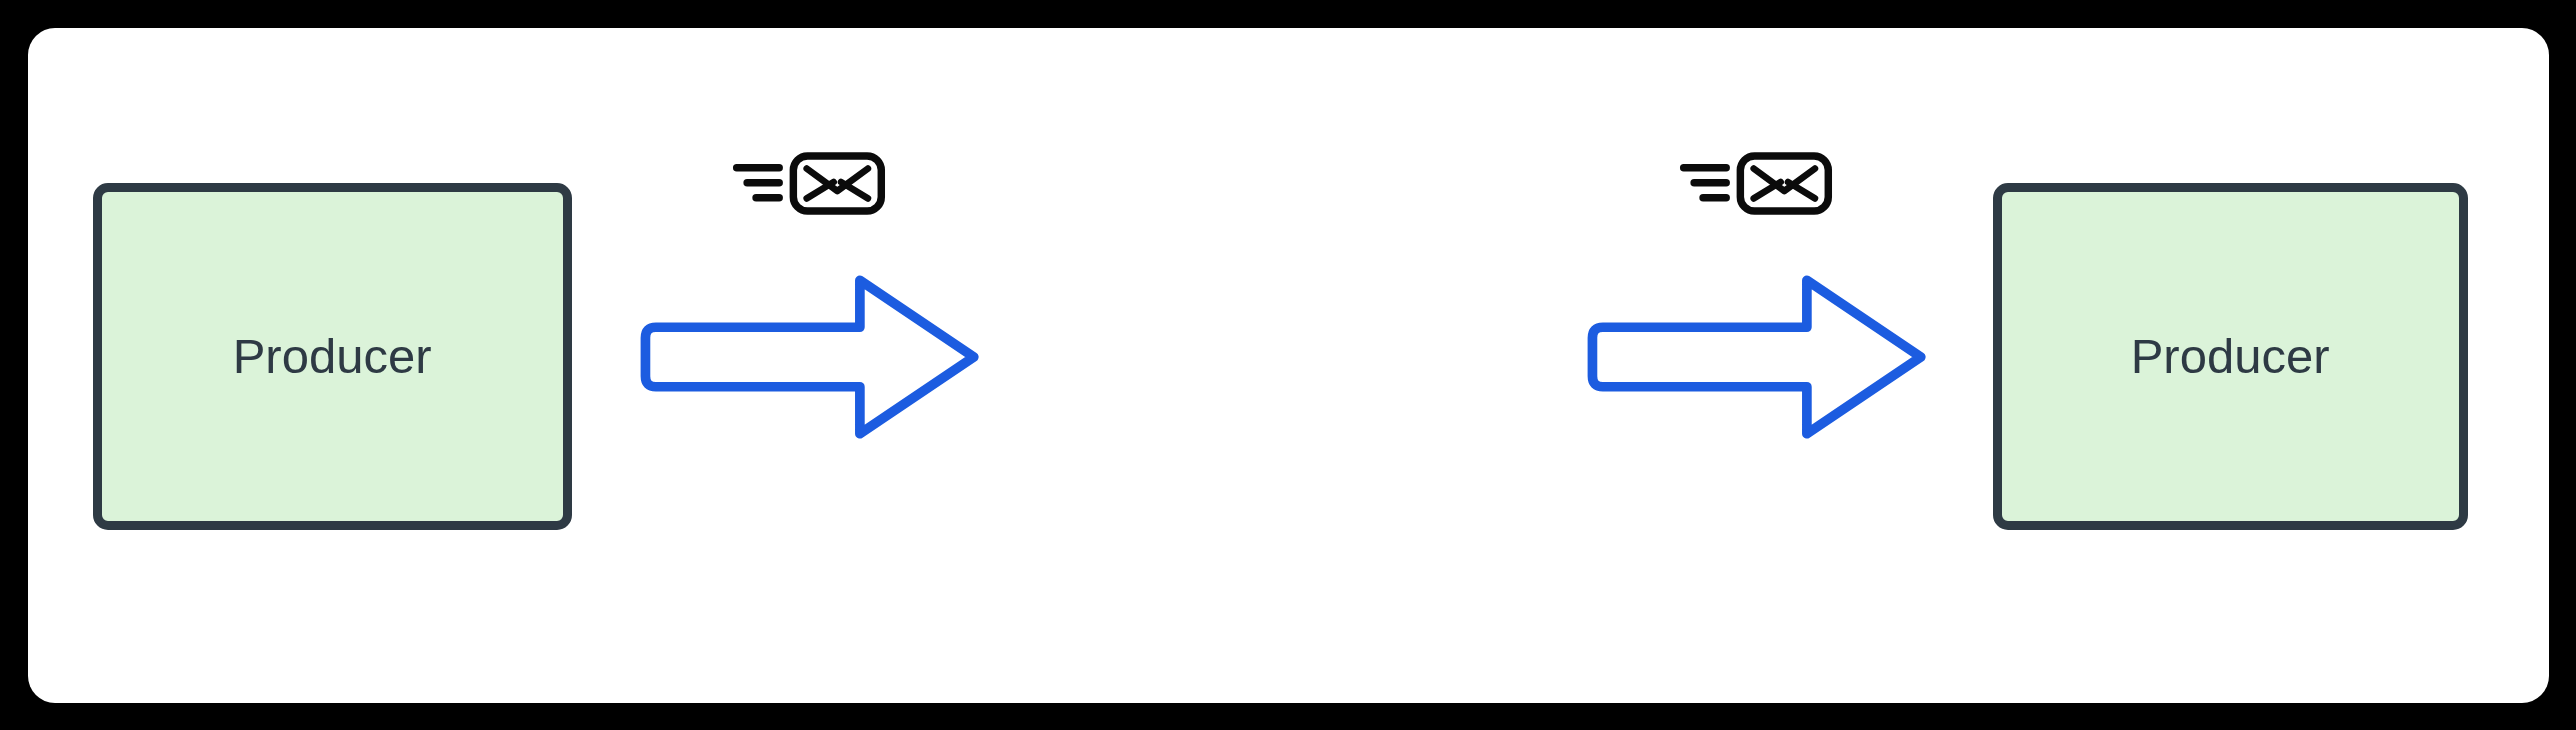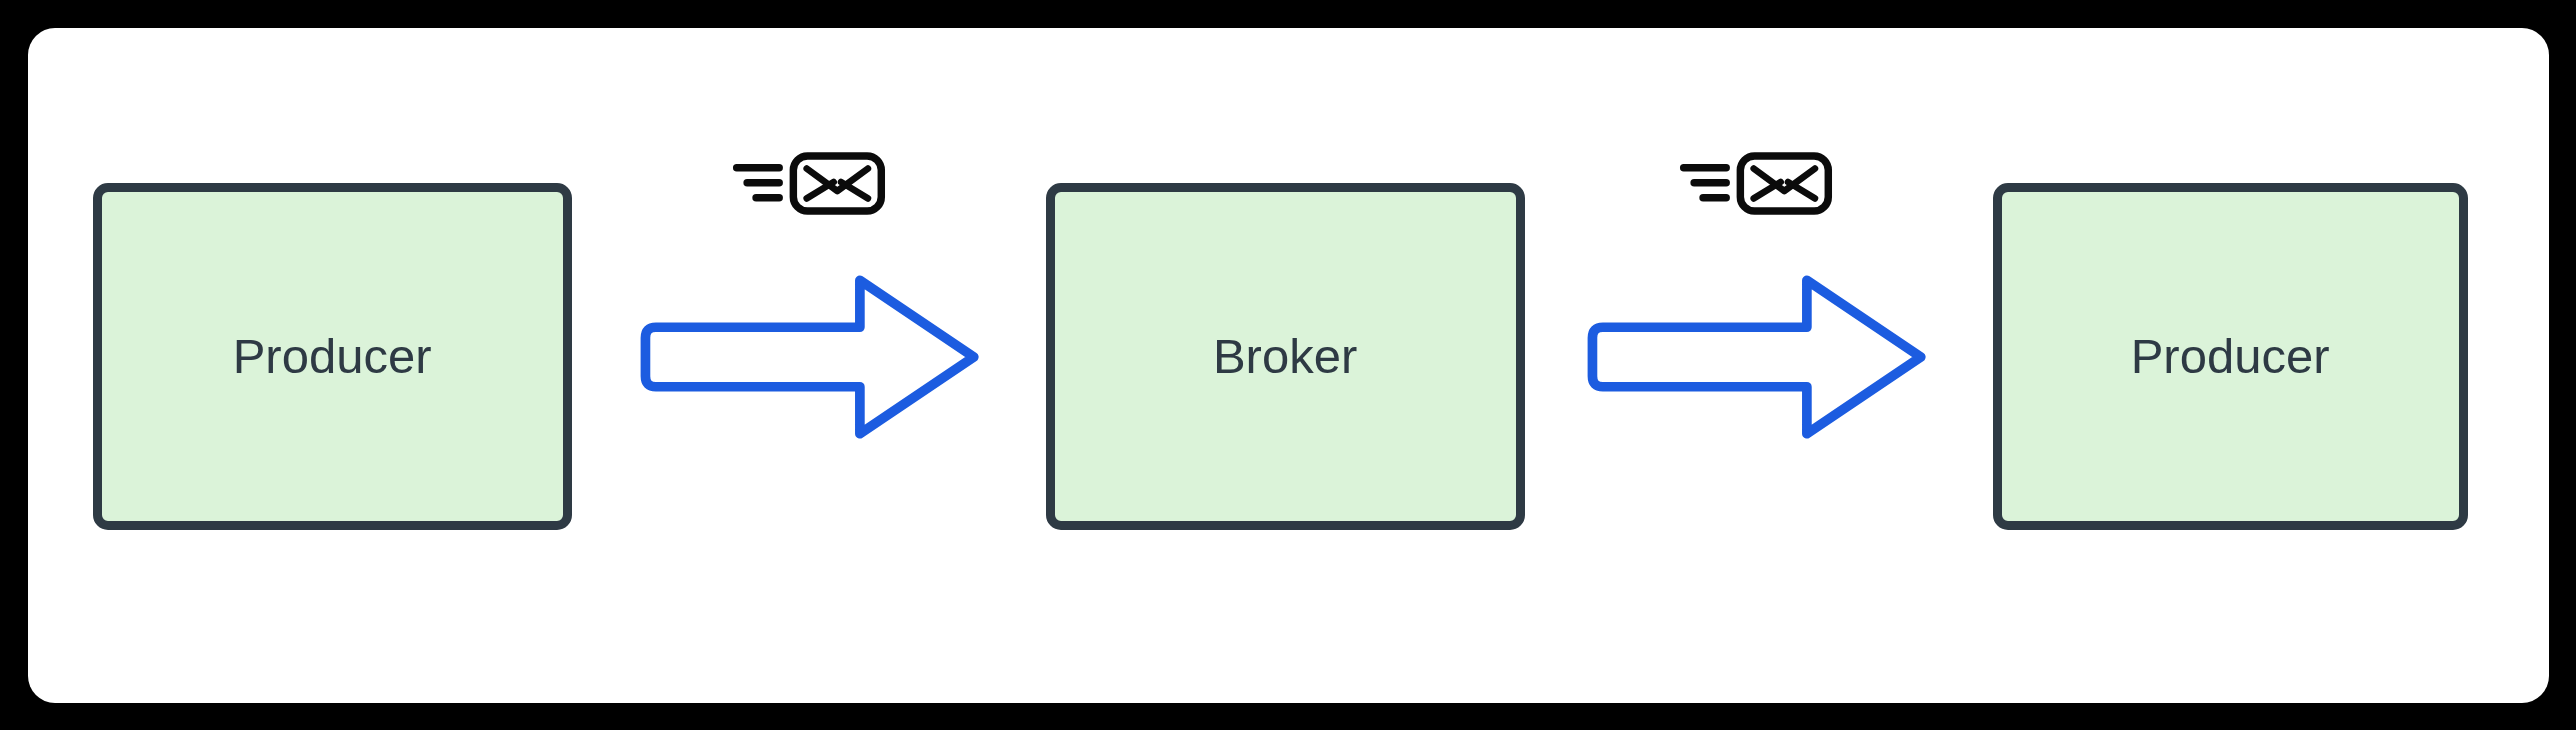--- a/index.html
+++ b/index.html
@@ -105,23 +105,20 @@
       <rect class="stroke body" x="85" y="9" width="118" height="74" rx="19"></rect>
       <path class="stroke flap" d="M 103 26 L 144 56 L 185 26"></path>
       <path class="stroke flap" d="M 103 66 L 139 44"></path>
       <path class="stroke flap" d="M 185 66 L 149 44"></path>
     </svg>
 
     <svg class="flow-arrow flow-arrow-1" viewBox="0 0 458 220" aria-hidden="true">
       <path d="M 24 70 H 298 V 7 L 451 110 L 298 213 V 150 H 24 Q 10 150 10 136 V 84 Q 10 70 24 70 Z"></path>
     </svg>
 
-    <div class="node node-broker">
-      <span class="label">Broker</span>
-    </div>
 
     <svg class="envelope-icon envelope-icon-2" viewBox="0 0 212 92" aria-hidden="true">
       <line class="stroke speed" x1="9" y1="25" x2="66" y2="25"></line>
       <line class="stroke speed" x1="23" y1="45" x2="66" y2="45"></line>
       <line class="stroke speed" x1="35" y1="65" x2="66" y2="65"></line>
       <rect class="stroke body" x="85" y="9" width="118" height="74" rx="19"></rect>
       <path class="stroke flap" d="M 103 26 L 144 56 L 185 26"></path>
       <path class="stroke flap" d="M 103 66 L 139 44"></path>
       <path class="stroke flap" d="M 185 66 L 149 44"></path>
     </svg>

